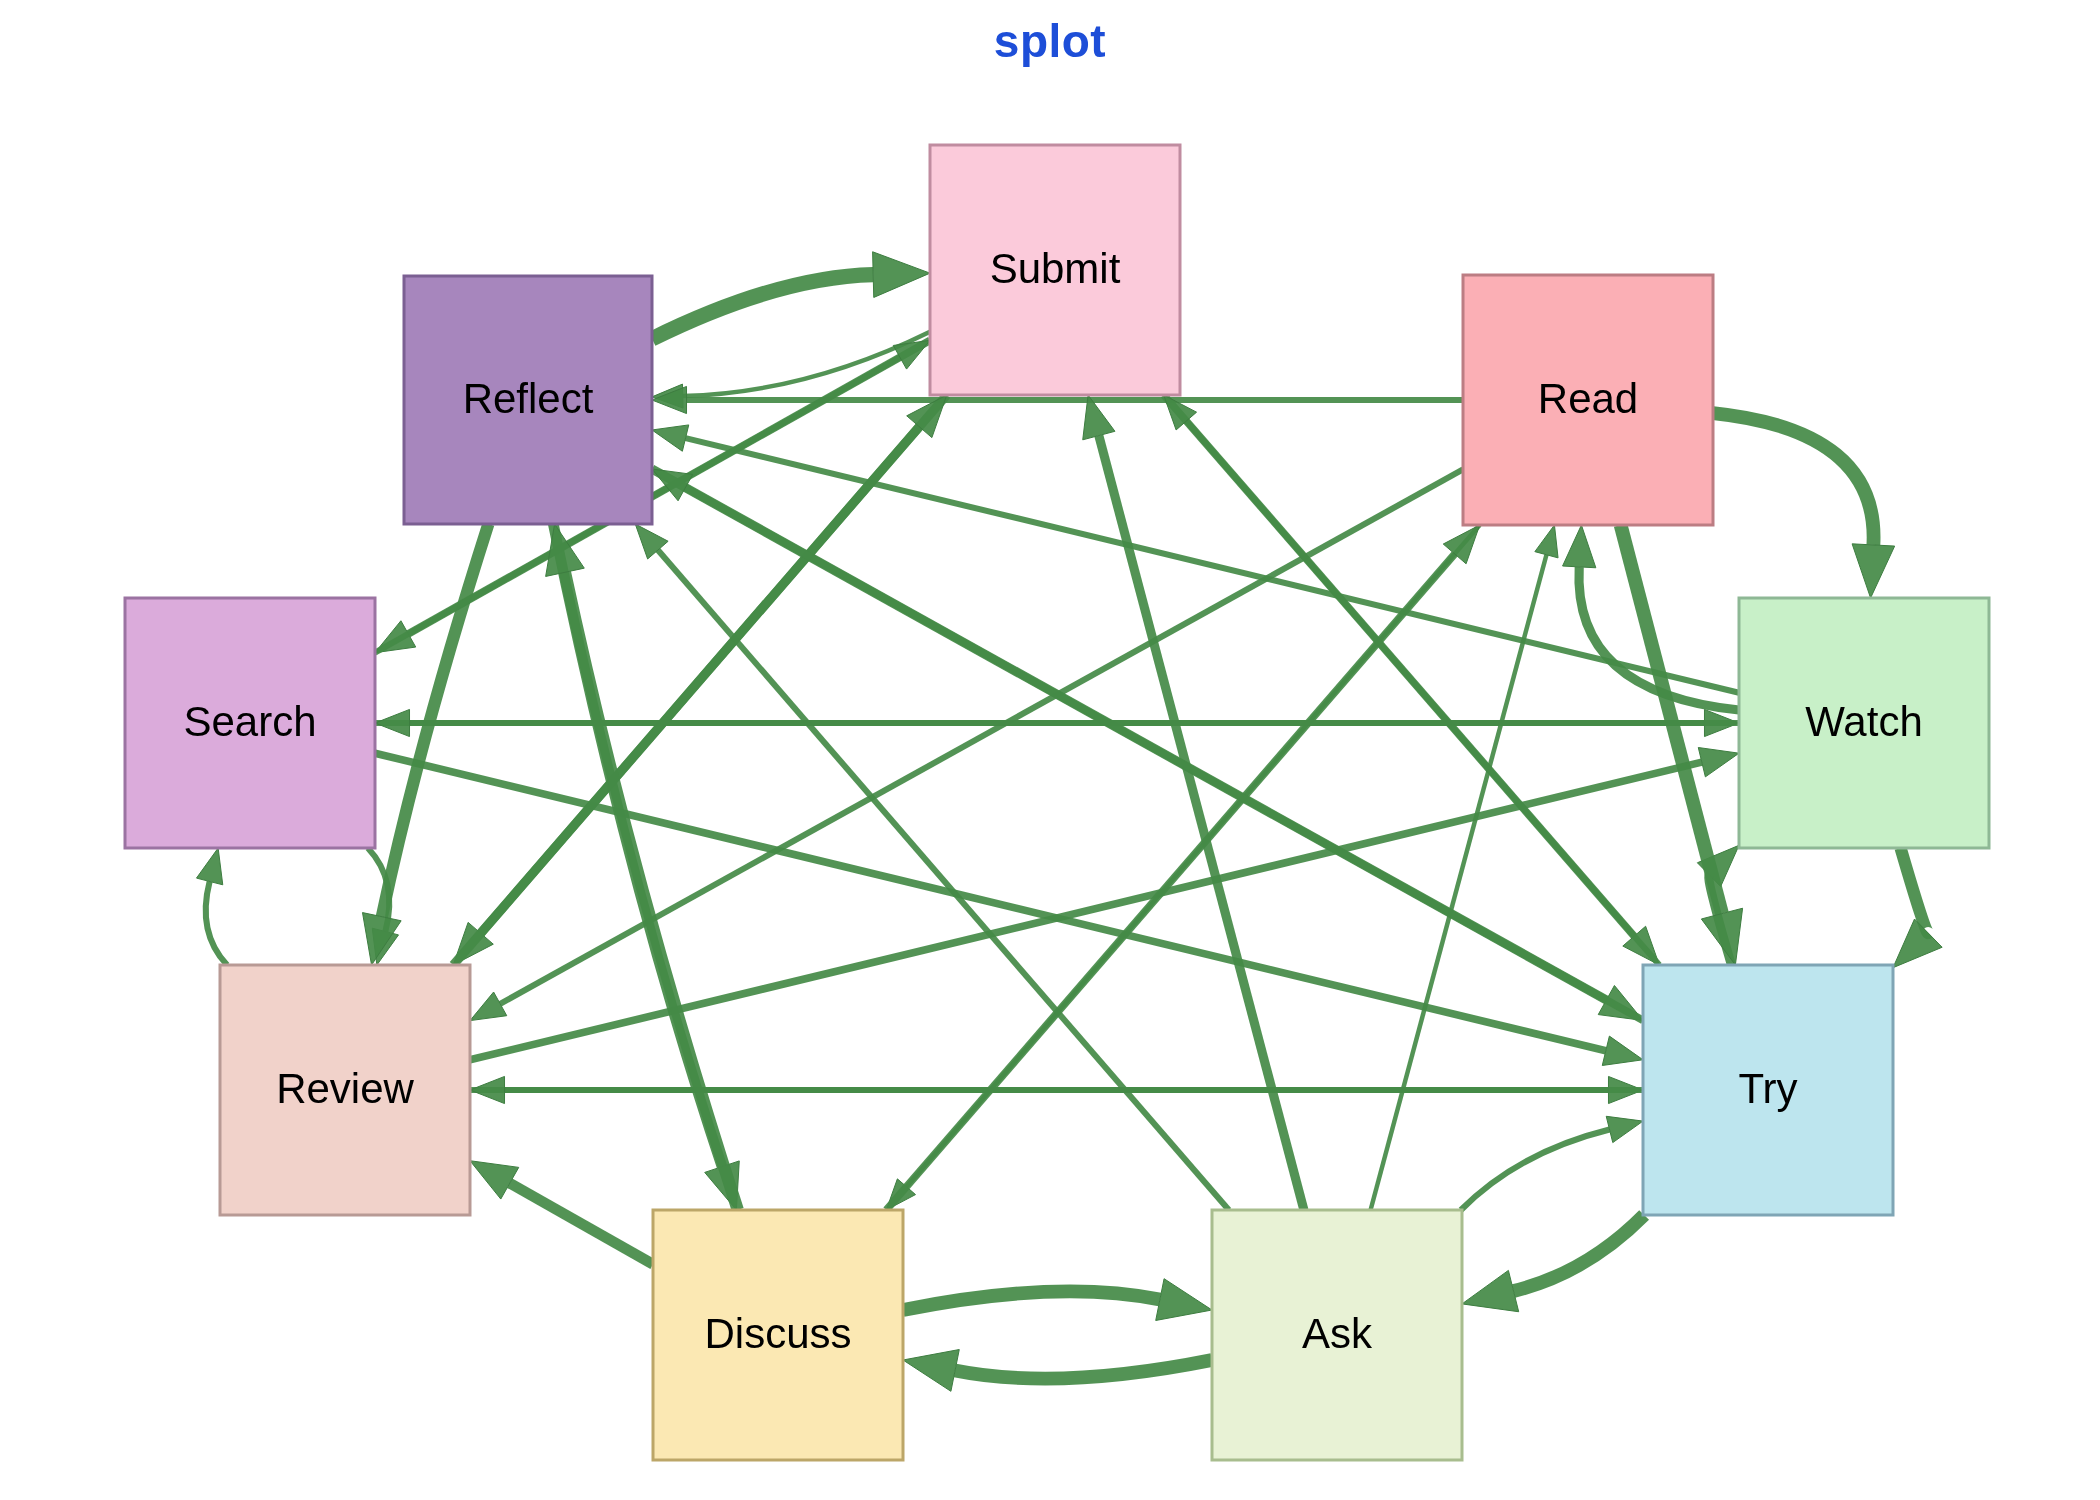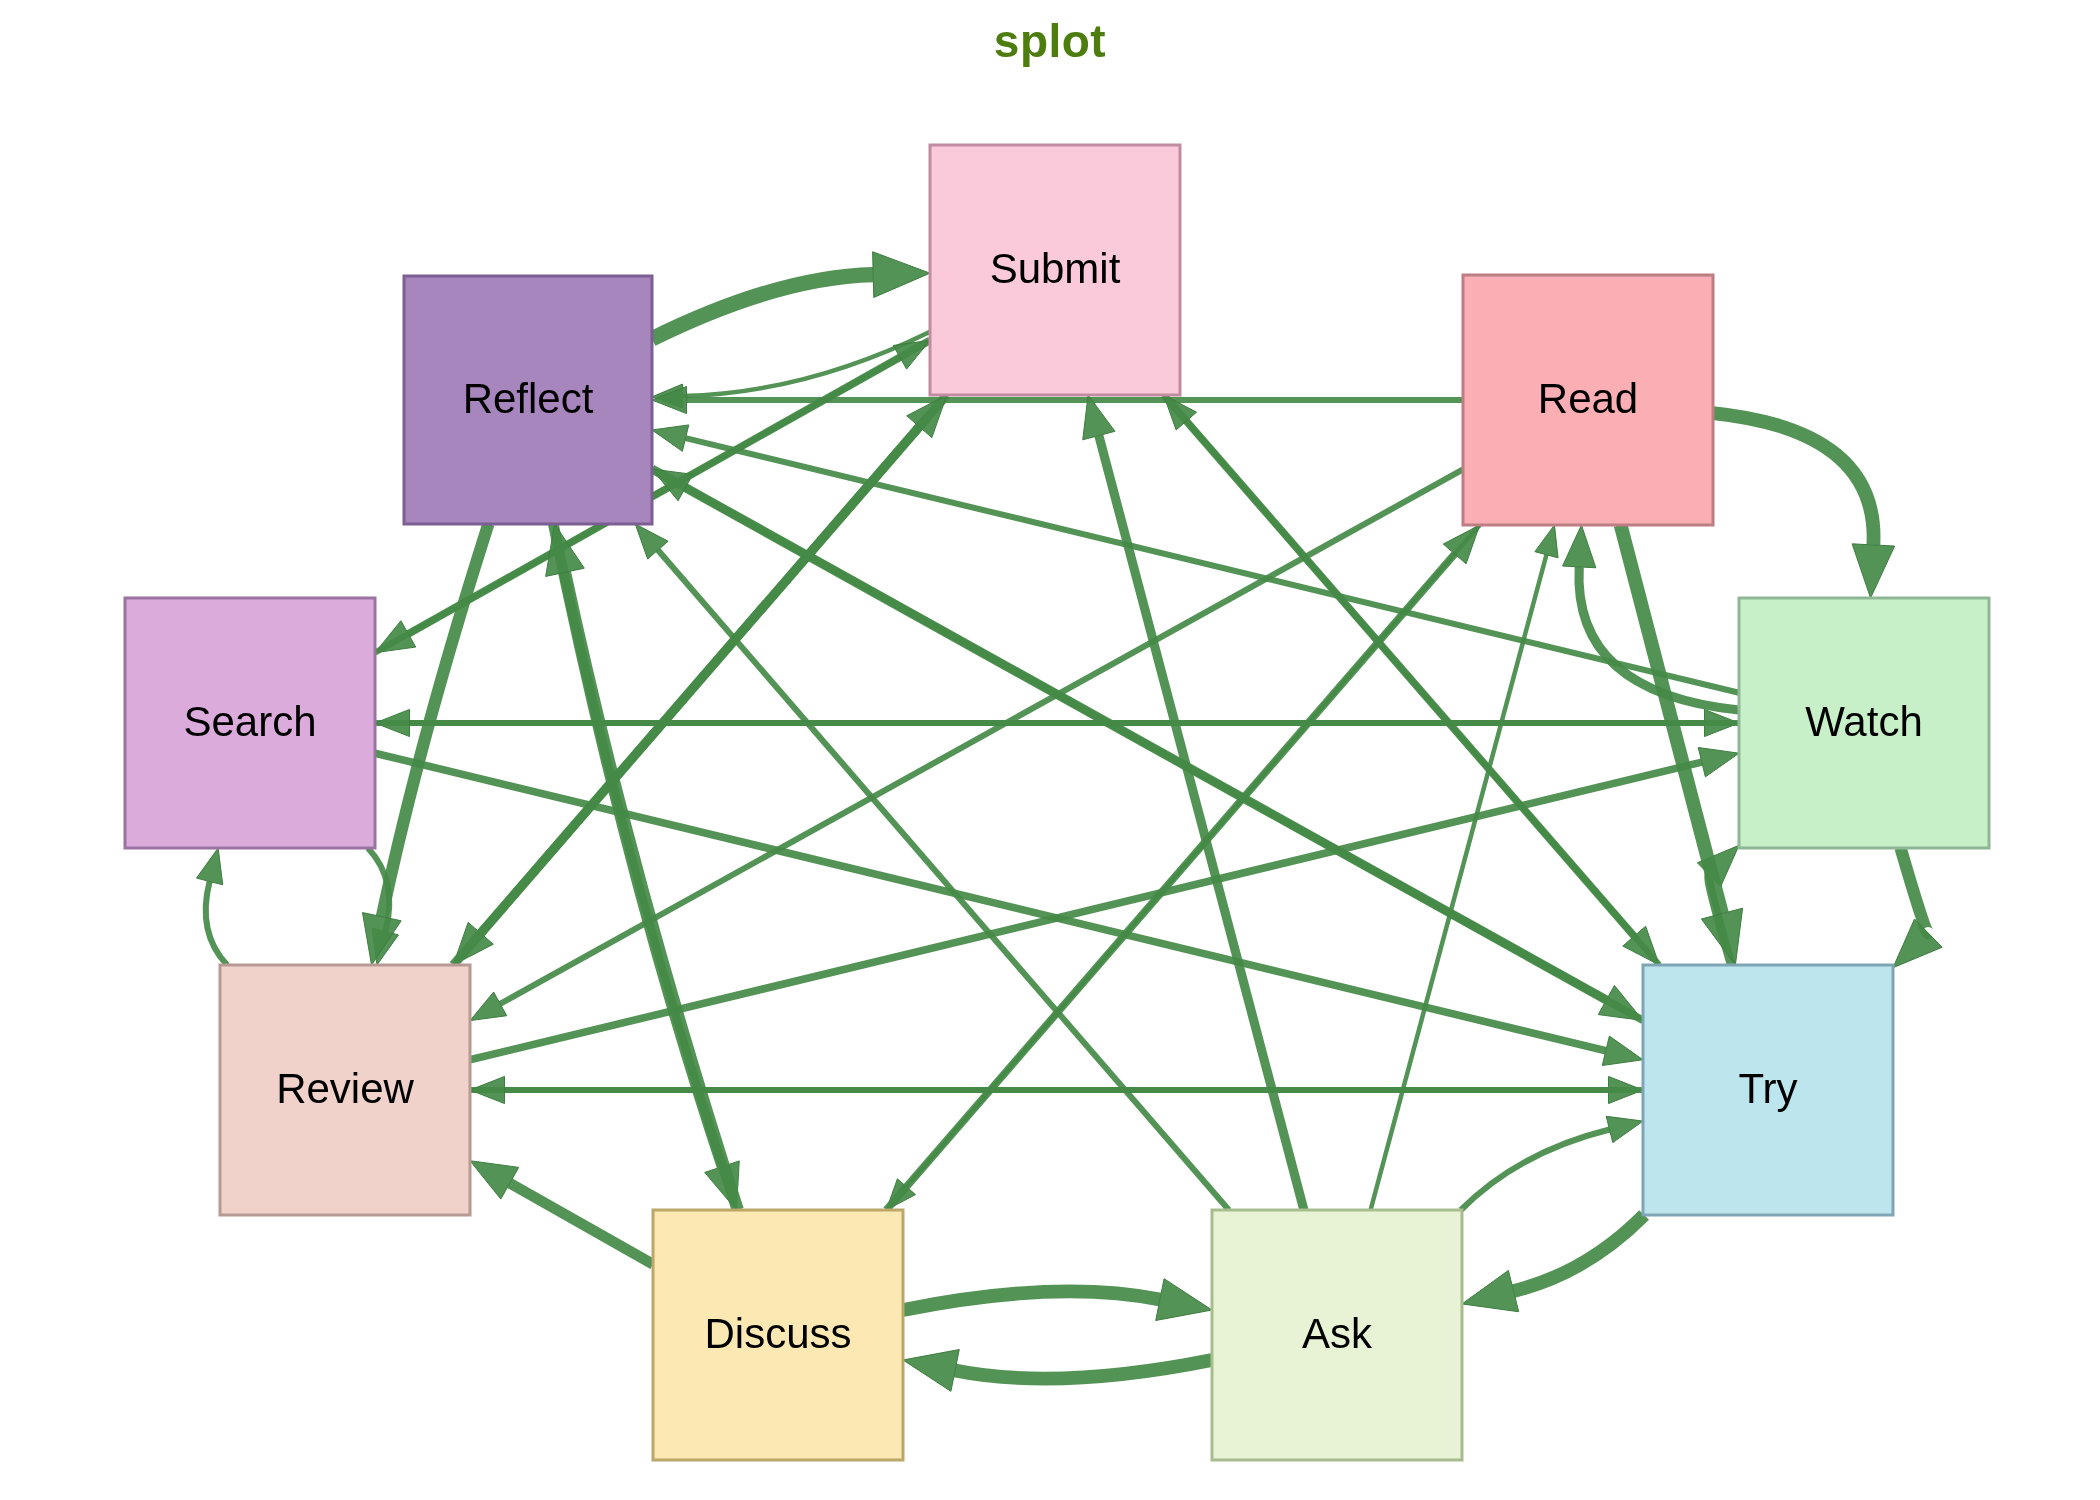--- a/index.html
+++ b/index.html
@@ -18,21 +18,21 @@
     overflow: hidden;
   }
   #title {
     position: absolute;
     top: 14px;
     left: 0;
     width: 2100px;
     text-align: center;
     font-size: 46px;
     font-weight: bold;
-    color: #4d7c0f;
+    color: #1d4ed8;
     font-family: "Liberation Sans", sans-serif;
     letter-spacing: 0.5px;
   }
   svg#graph {
     position: absolute;
     top: 0;
     left: 0;
     width: 2100px;
     height: 1500px;
   }

